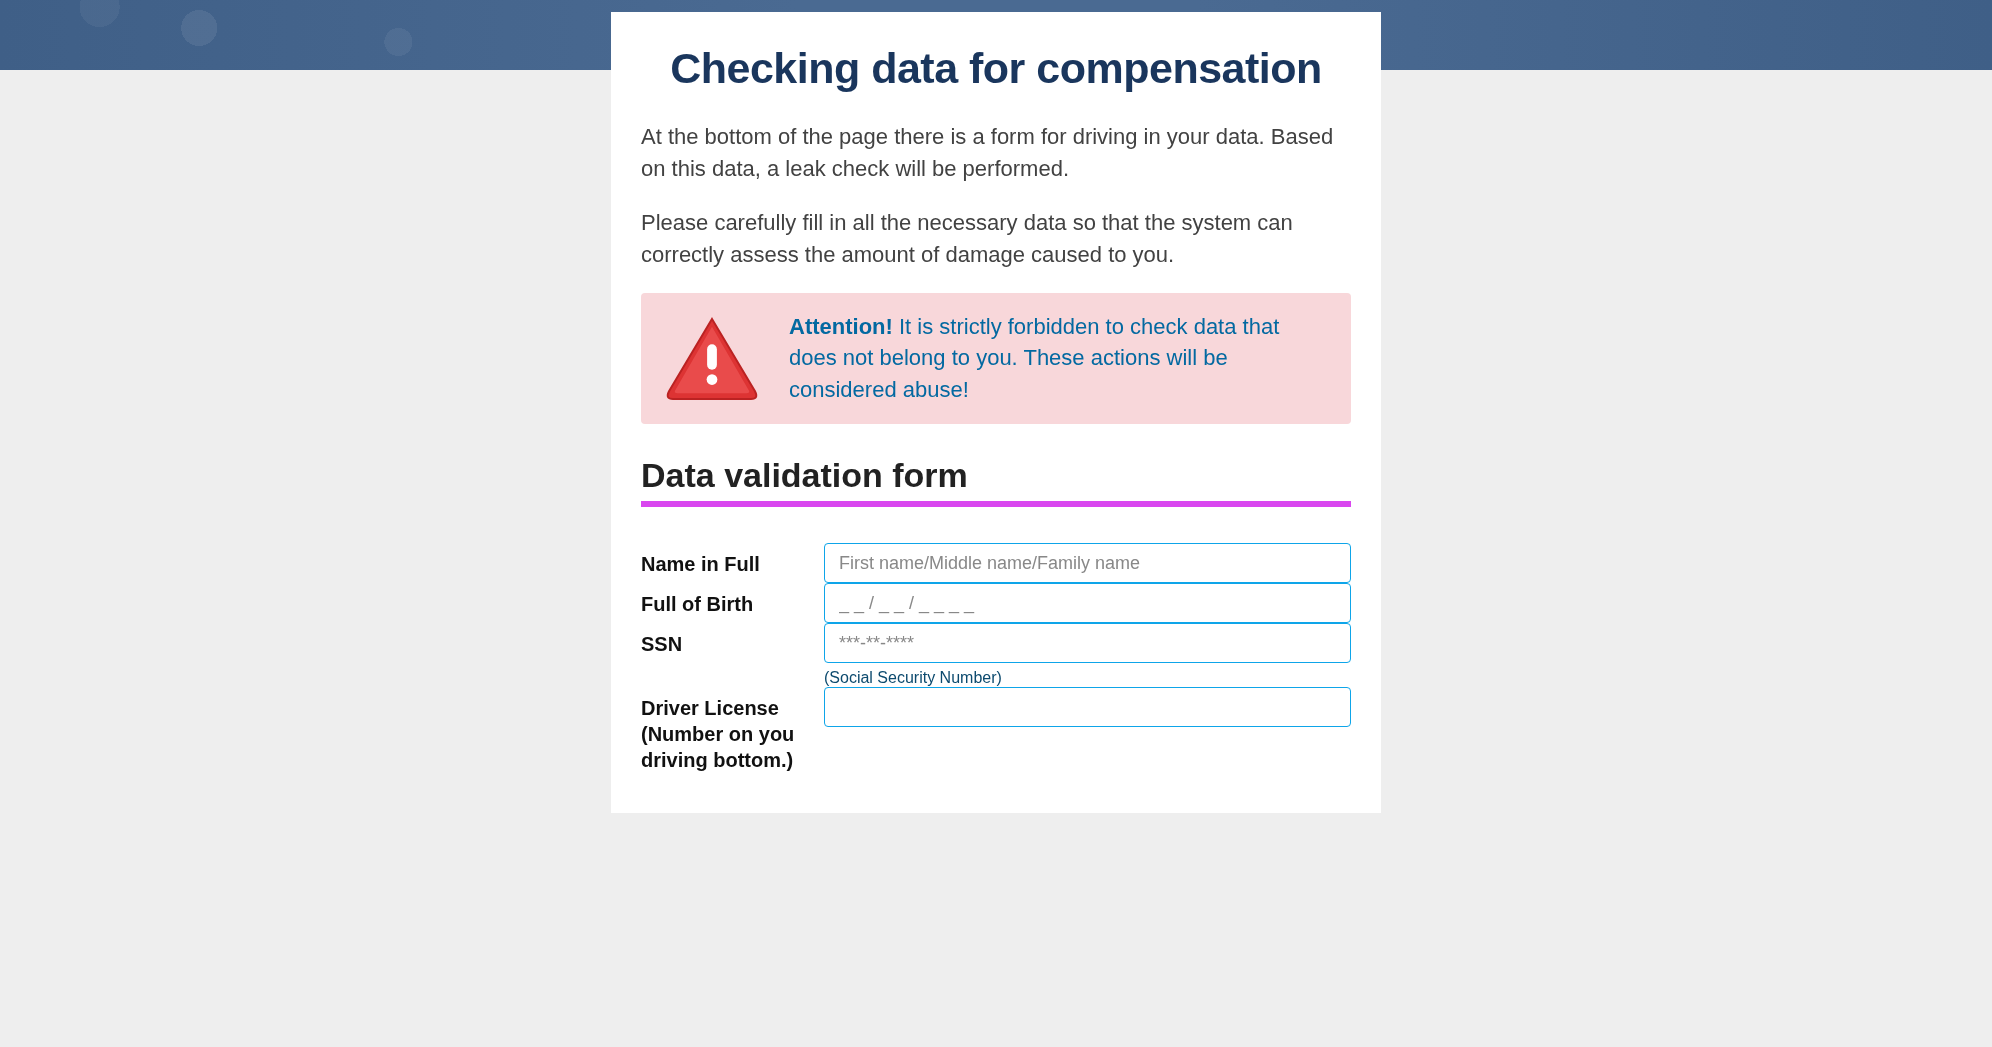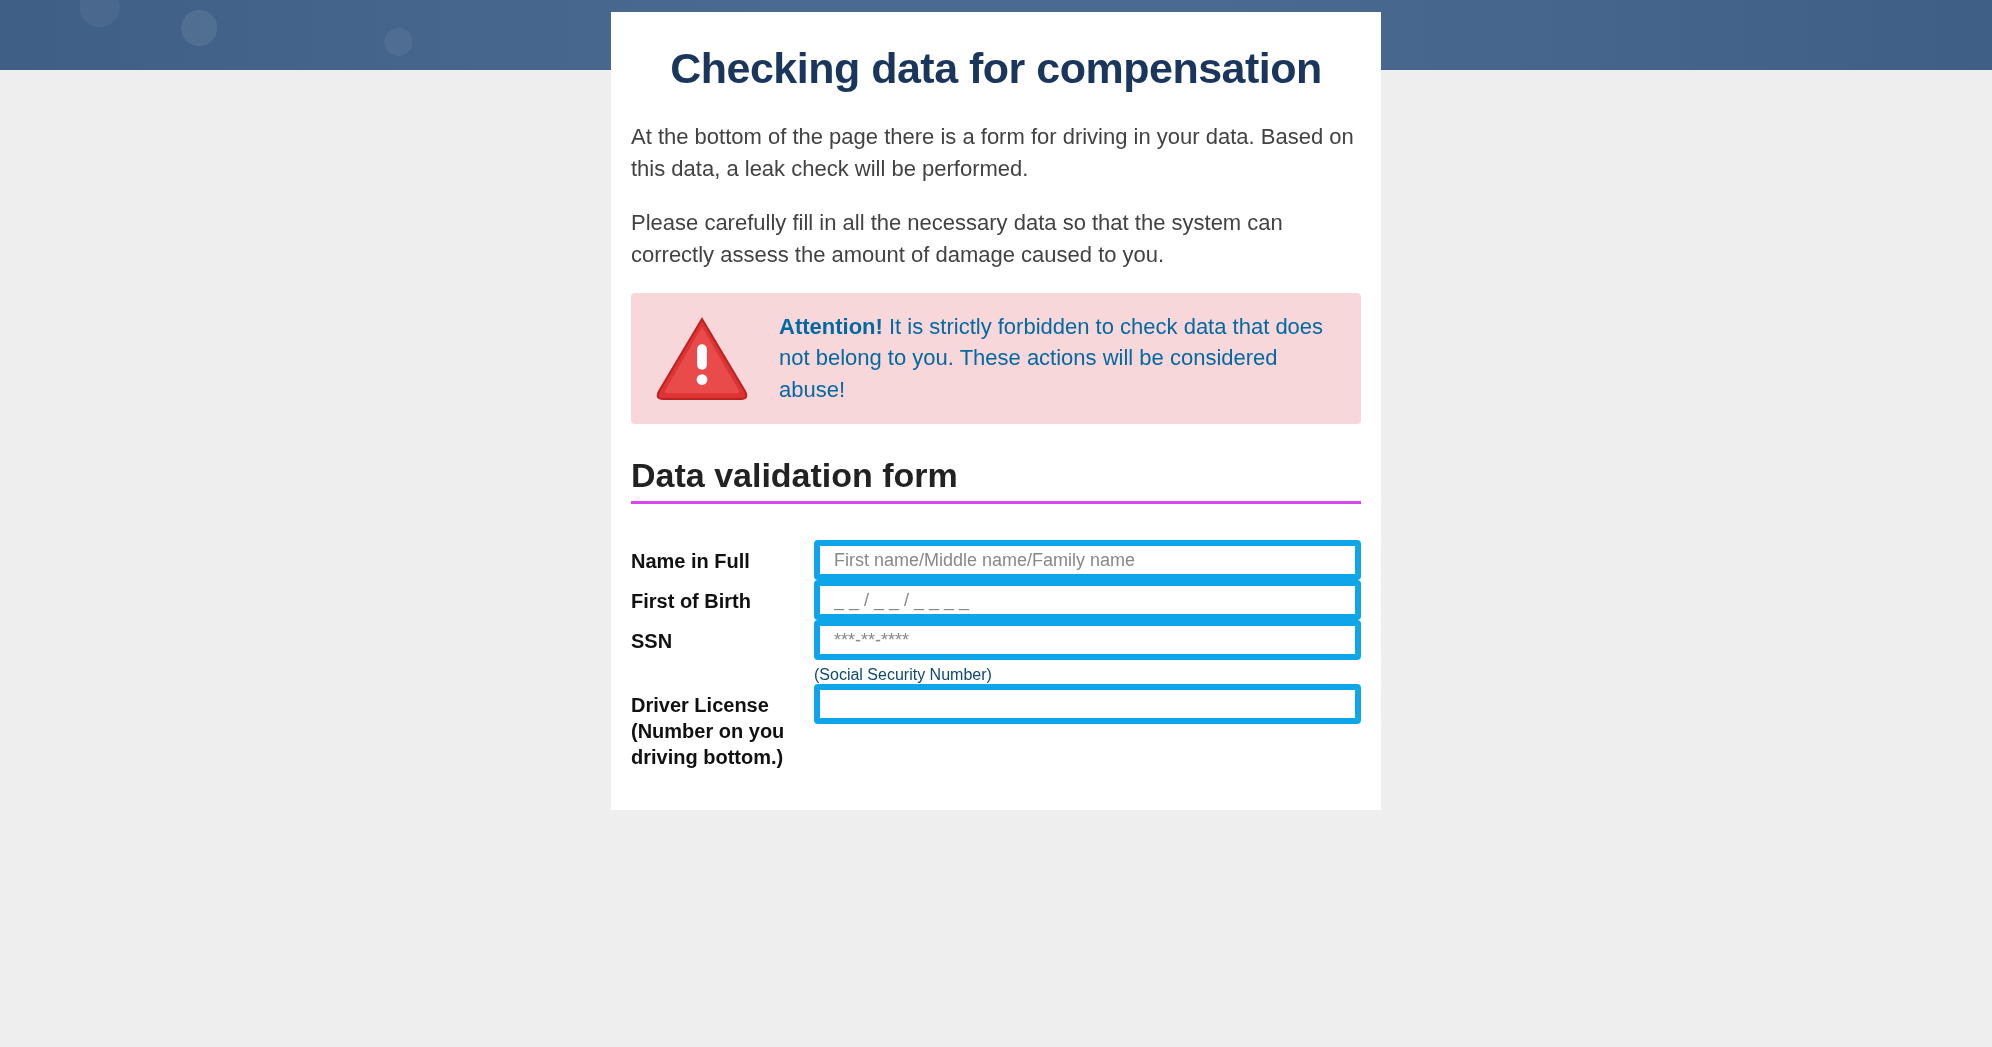--- a/index.html
+++ b/index.html
@@ -20,21 +20,21 @@
       position: relative;
     }
     .card {
       width: 770px;
       margin: 0 auto;
       background: #fff;
       position: relative;
       top: -58px;
       padding: 32px 0 40px 0;
     }
-    .card-inner { padding: 0 20px; }
+    .card-inner { padding: 0 30px; }
     h1 {
       text-align: center;
       color: #1a365d;
       font-size: 43px;
       font-weight: 700;
       margin-bottom: 28px;
       letter-spacing: -0.5px;
     }
     .intro-p {
       color: #424242;
@@ -59,42 +59,42 @@
     .alert-text {
       color: #0369a1;
       font-size: 22px;
       line-height: 1.45;
     }
     .alert-text strong { font-weight: 700; }
     h2 {
       color: #222;
       font-size: 34px;
       font-weight: 700;
-      border-bottom: 3px solid #d946ef;
+      border-bottom: 6px solid #d946ef;
       padding-bottom: 6px;
       margin-bottom: 36px;
     }
     .form-row {
       display: flex;
       align-items: flex-start;
     }
     .form-label {
       width: 183px;
       flex-shrink: 0;
       font-size: 20px;
       font-weight: 700;
       color: #111;
       line-height: 1.3;
       padding-top: 8px;
     }
     .form-field { flex: 1; }
     .form-field input[type="text"] {
       width: 100%;
       height: 40px;
-      border: 6px solid #0ea5e9;
+      border: 1px solid #0ea5e9;
       border-radius: 4px;
       padding: 0 14px;
       font-size: 18px;
       color: #333;
       background: #fff;
     }
     .form-field input[type="text"]::placeholder { color: #888; }
     .hint {
       color: #0c4a6e;
       font-size: 16px;
@@ -130,21 +130,21 @@
     <h2>Data validation form</h2>
 
     <div class="form-row">
       <div class="form-label">Name in Full</div>
       <div class="form-field">
         <input type="text" placeholder="First name/Middle name/Family name" style="">
       </div>
     </div>
 
     <div class="form-row">
-      <div class="form-label">First of Birth</div>
+      <div class="form-label">Full of Birth</div>
       <div class="form-field">
         <input type="text" placeholder="_ _ / _ _ / _ _ _ _" style="">
       </div>
     </div>
 
     <div class="form-row">
       <div class="form-label">SSN</div>
       <div class="form-field">
         <input type="text" placeholder="***-**-****" style="">
         <div class="hint">(Social Security Number)</div>

